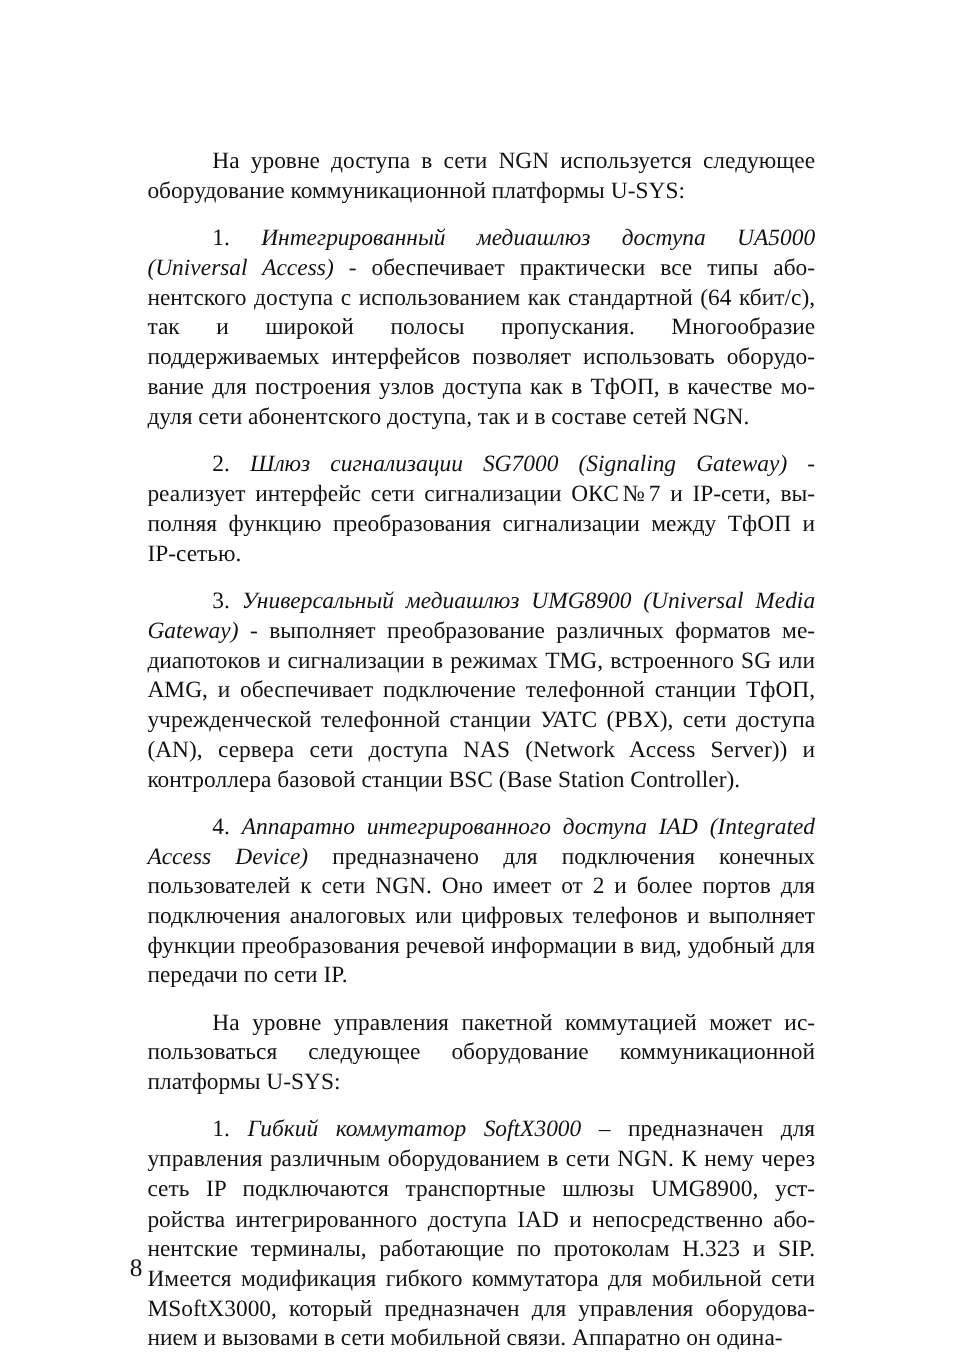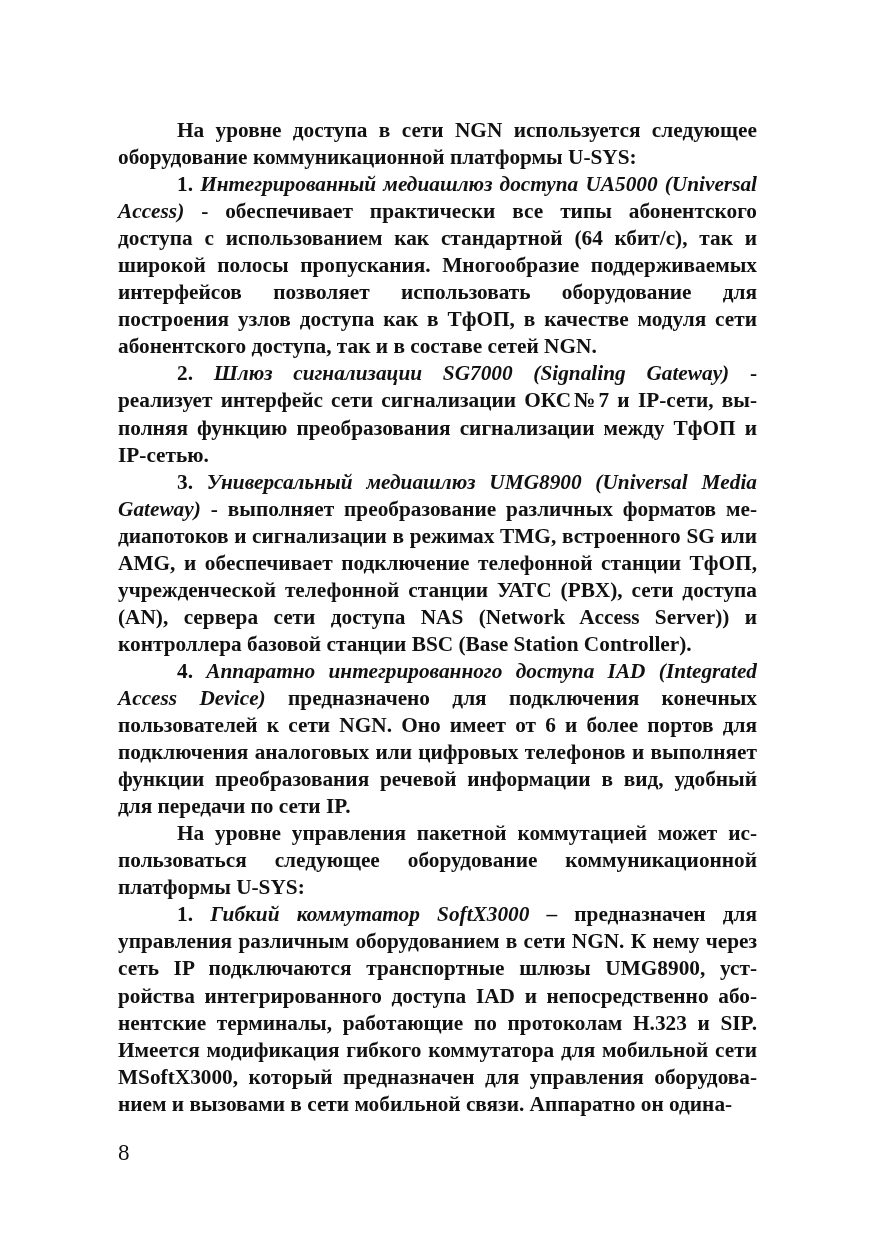--- a/index.html
+++ b/index.html
@@ -9,21 +9,21 @@
     left: 118px;
     top: 117px;
     width: 639px;
     font-family: "Liberation Serif", "DejaVu Serif", serif;
     font-size: 21.3px;
     line-height: 27.05px;
     color: #111111;
     text-align: justify;
     hyphens: manual;
   }
-  .page p { margin: 0; text-indent: 59px; font-weight: bold; }
+  .page p { margin: 16px; text-indent: 59px; }
   .page em { font-style: italic; }
   .page-number {
     position: absolute;
     left: 118px;
     top: 1140px;
     font-family: "Liberation Serif", "DejaVu Serif", serif;
     font-size: 23px;
     color: #111111;
   }
 </style>
@@ -32,20 +32,20 @@
 
 <div class="page">
   <p><span>На уровне доступа в сети NGN используется следующее оборудование коммуникационной платформы U-SYS:</span></p>
 
   <p><span>1.</span>&nbsp;<em>Интегрированный медиашлюз доступа UA5000 (Universal Access)</em><span> - обеспечивает практически все типы або­нентского доступа с использованием как стандартной (64 кбит/с), так и широкой полосы пропускания. Многообразие поддерживаемых интерфейсов позволяет использовать оборудо­вание для построения узлов доступа как в ТфОП, в качестве мо­дуля сети абонентского доступа, так и в составе сетей NGN.</span></p>
 
   <p><span>2.</span>&nbsp;<em>Шлюз сигнализации SG7000 (Signaling Gateway)</em><span> - реализует интерфейс сети сигнализации ОКС№7 и IP-сети, вы­полняя функцию преобразования сигнализации между ТфОП и IP-сетью.</span></p>
 
   <p><span>3.</span>&nbsp;<em>Универсальный медиашлюз UMG8900 (Universal Media Gateway)</em><span> - выполняет преобразование различных форматов ме­диапотоков и сигнализации в режимах TMG, встроенного SG или AMG, и обеспечивает подключение телефонной станции ТфОП, учрежденческой телефонной станции УАТС (PBX), сети доступа (AN), сервера сети доступа NAS (Network Access Server)) и контроллера базовой станции BSC (Base Station Controller).</span></p>
 
-  <p><span>4.</span>&nbsp;<em>Аппаратно интегрированного доступа IAD (Integrated Access Device)</em><span>  предназначено для подключения ко­нечных пользователей к сети NGN. Оно имеет от 6 и более пор­тов для подключения аналоговых или цифровых телефонов и выполняет функции преобразования речевой информации в вид, удобный для передачи по сети IP.</span></p>
+  <p><span>4.</span>&nbsp;<em>Аппаратно интегрированного доступа IAD (Integrated Access Device)</em><span>  предназначено для подключения ко­нечных пользователей к сети NGN. Оно имеет от 2 и более пор­тов для подключения аналоговых или цифровых телефонов и выполняет функции преобразования речевой информации в вид, удобный для передачи по сети IP.</span></p>
 
   <p><span>На уровне управления пакетной коммутацией может ис­пользоваться следующее оборудование коммуникационной платформы U-SYS:</span></p>
 
   <p><span>1.</span>&nbsp;<em>Гибкий коммутатор SoftX3000</em><span> – предназначен для управления различным оборудованием в сети NGN. К нему че­рез сеть IP подключаются транспортные шлюзы UMG8900, уст­ройства интегрированного  доступа IAD и непосредственно або­нентские терминалы, работающие по протоколам H.323 и SIP. Имеется модификация гибкого коммутатора для мобильной сети MSoftX3000, который предназначен для управления оборудова­нием и вызовами в сети мобильной связи. Аппаратно он одина-</span></p>
 </div>
 
 <div class="page-number">8</div>
 
 </body></html>

